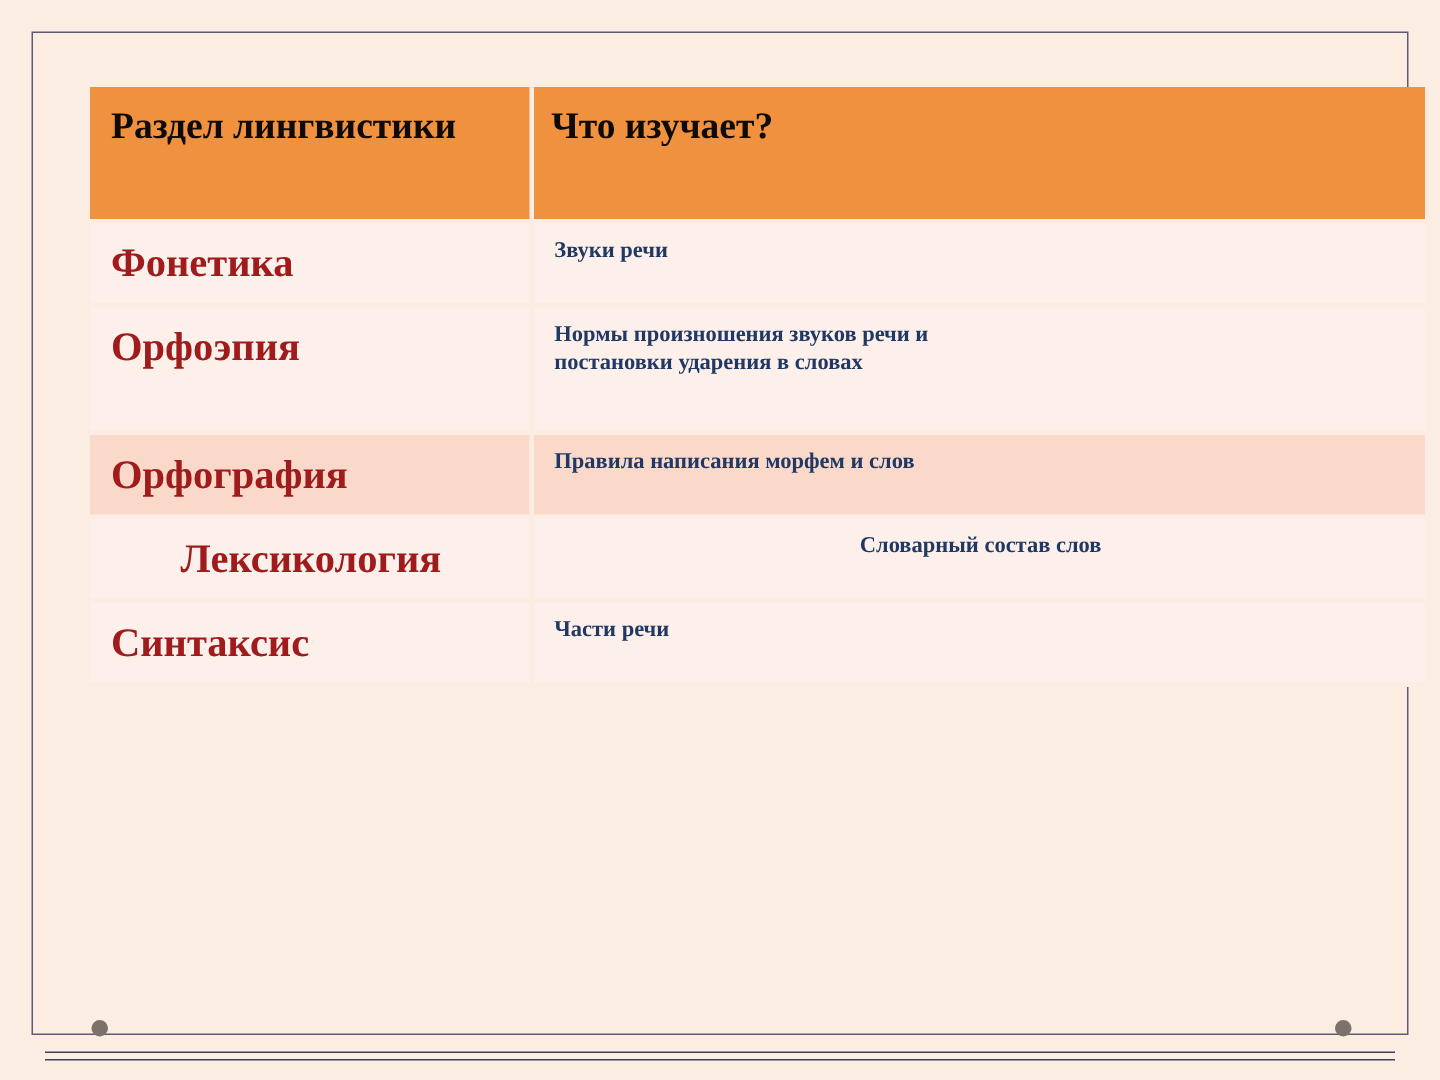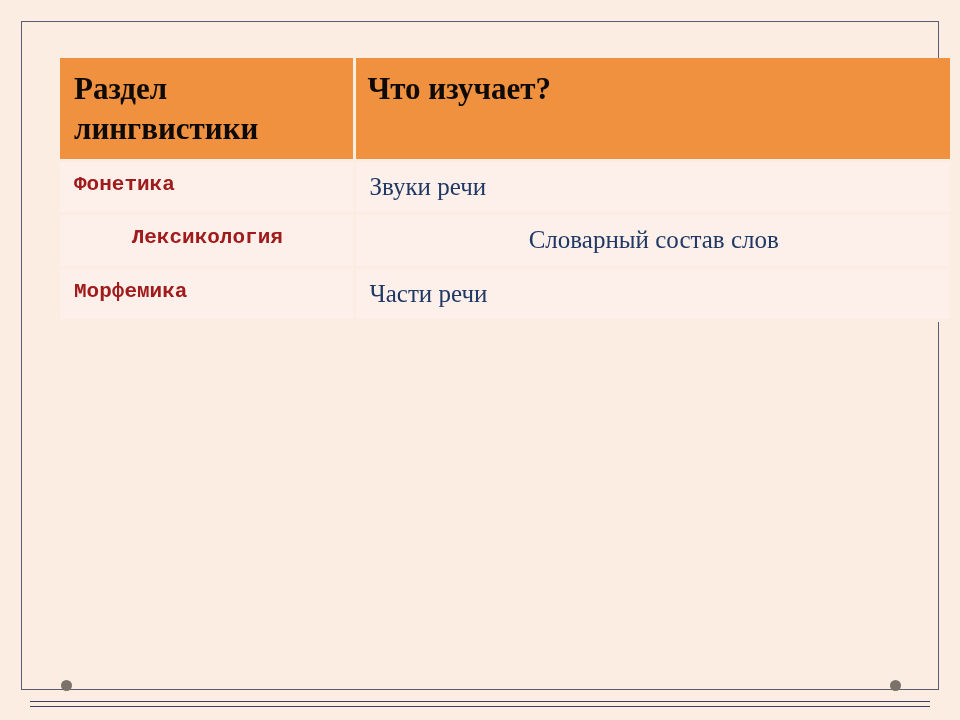--- a/index.html
+++ b/index.html
@@ -49,40 +49,39 @@
     line-height: 1.30;
     box-sizing: border-box;
   }
   .ling-table td:last-child { border-right: none; }
 
   
   .hdr td {
     background: #F0913F;
     color: #0D0A08;
     font-weight: bold;
-    font-size: 31px;
+    font-size: 25px;
     height: 89px;
     padding-top: 11px;
   }
   .hdr td.c2cell { padding-left: 12px; margin-top: 44px; }
 
   
   .row-a td { background: #FDEFE9; }
   .row-b td { background: #FAD9CA; }
 
   td.term {
     color: #A01B1B;
     font-weight: bold;
-    font-size: 21px;
-    font-family: Liberation Mono, monospace;
+    font-size: 27px;
   }
   td.desc {
     color: #1F3864;
-    font-weight: normal;
-    font-size: 25px;
+    font-weight: bold;
+    font-size: 15px;
   }
   td.desc .line { display: block; white-space: nowrap; }
   td.term .line { display: block; white-space: nowrap; }
   .spacer-line { display: block; height: 26px; }
 
   .r-fonetika td   { height: 53px; }
   .r-orfoepia td   { height: 85px; }
   .r-orfografia td { height: 48px; }
   .r-leksik td     { height: 48px; text-align: center; }
   .r-morfemika td  { height: 48px; }
@@ -136,35 +135,52 @@
 
       <tr class="row-a r-fonetika">
         <td class="term">
           <span class="line">Фонетика</span>
         </td>
         <td class="desc">
           <span class="line">Звуки речи</span>
         </td>
       </tr>
 
+      <tr class="row-a r-orfoepia">
+        <td class="term">
+          <span class="line">Орфоэпия</span>
+        </td>
+        <td class="desc">
+          <span class="line">Нормы  произношения  звуков  речи  и</span>
+          <span class="line">постановки  ударения  в словах</span>
+        </td>
+      </tr>
 
+      <tr class="row-b r-orfografia">
+        <td class="term">
+          <span class="line">Орфография</span>
+        </td>
+        <td class="desc">
+          <span class="line">Правила  написания  морфем  и  слов</span>
+        </td>
+      </tr>
 
       <tr class="row-a r-leksik">
         <td class="term">
           <span class="line">Лексикология</span>
         </td>
         <td class="desc">
           <span class="line">Словарный  состав  слов</span>
         </td>
       </tr>
 
 
       <tr class="row-a r-morfologia">
         <td class="term">
-          <span class="line">Морфемика</span>
+          <span class="line">Синтаксис</span>
         </td>
         <td class="desc">
           <span class="line">Части  речи</span>
         </td>
       </tr>
 
 
     </tbody>
   </table>
 

